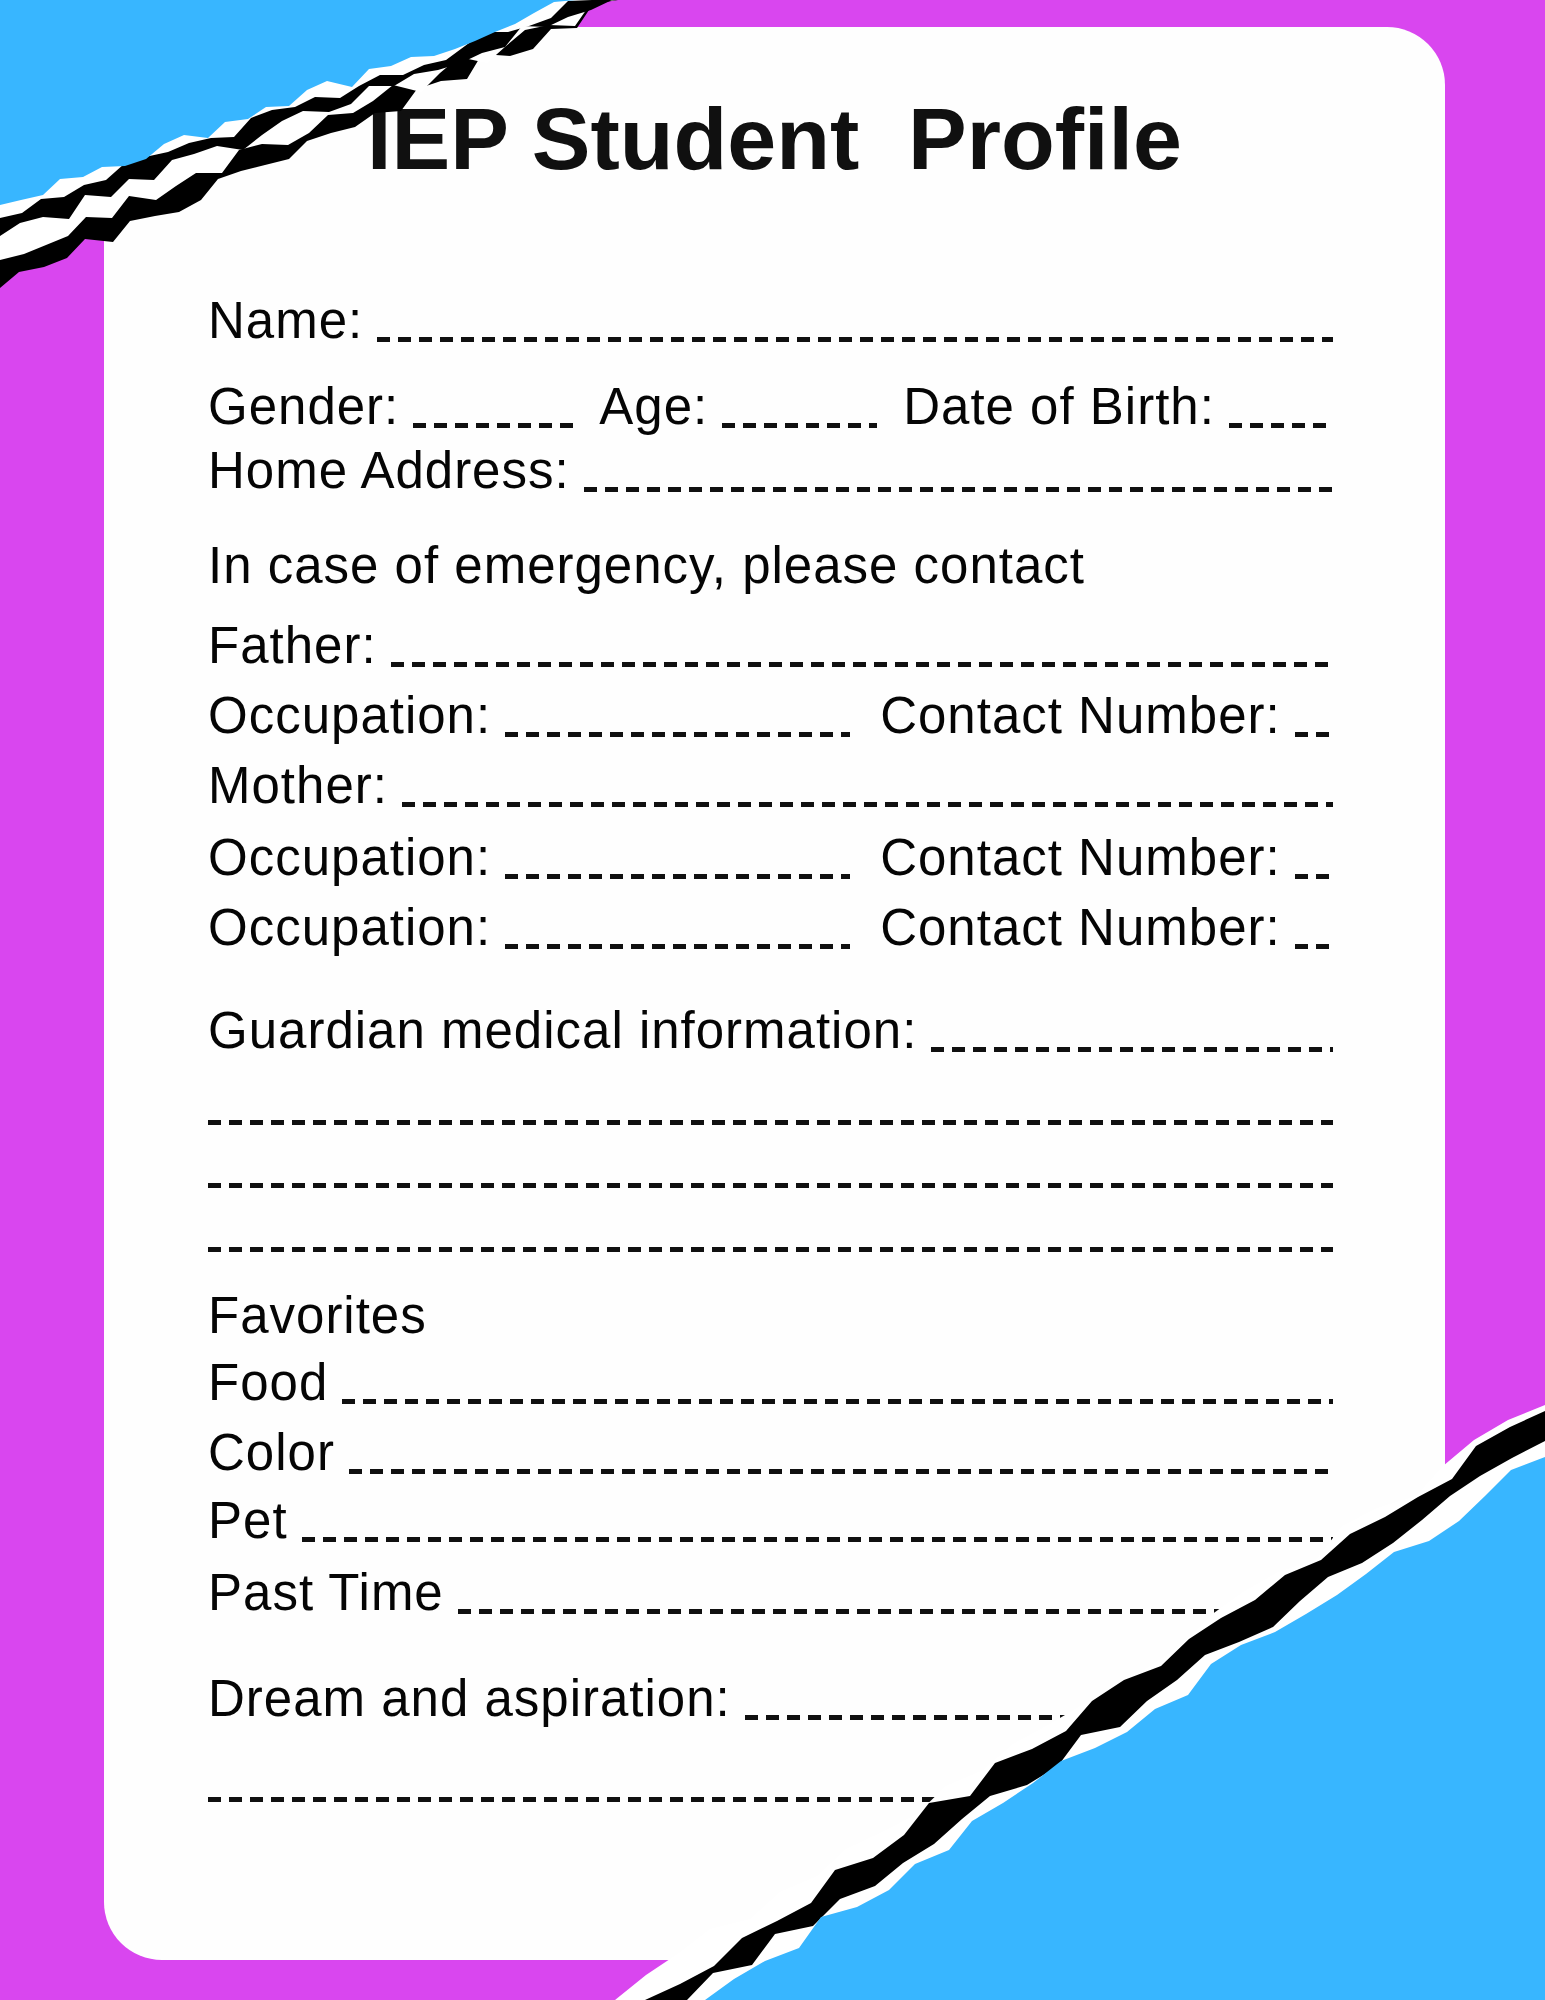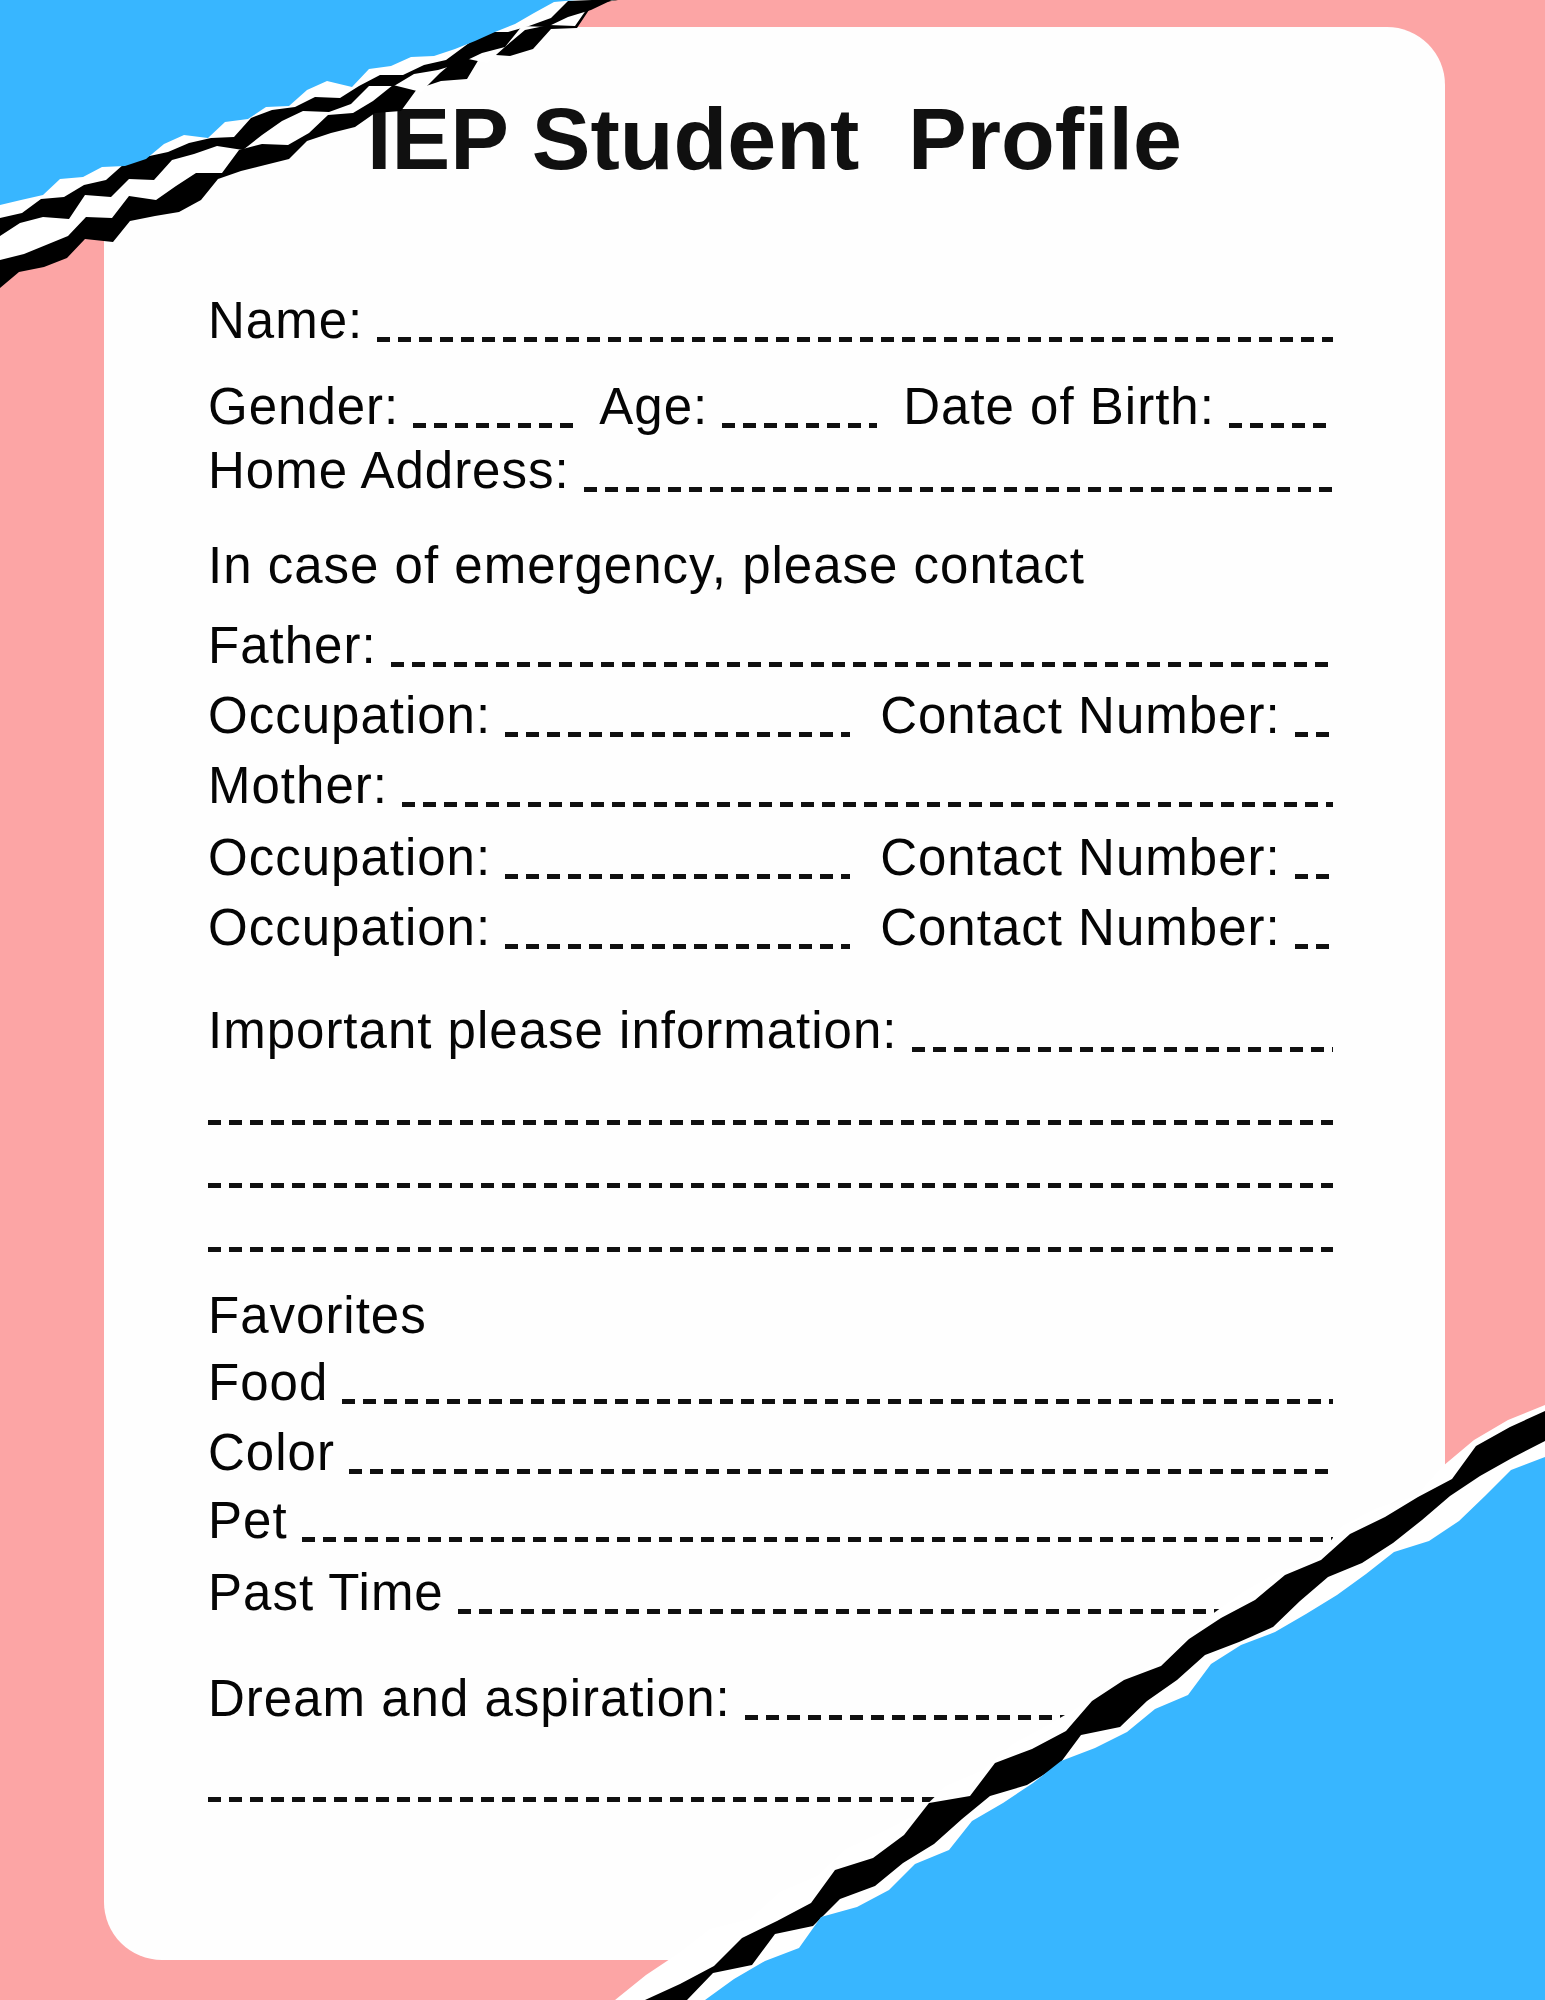--- a/index.html
+++ b/index.html
@@ -1,19 +1,19 @@
 <!DOCTYPE html>
 <html><head>
 <meta charset="utf-8">
 <style>
   html,body{margin:0;padding:0;}
   .page{
     position:relative;
     width:1545px;height:2000px;
-    background:#fca5a5;
+    background:#d946ef;
     overflow:hidden;
     font-family:"Liberation Sans", sans-serif;
     color:#0c0c0c;
   }
   .card{
     position:absolute;
     left:104px;top:27px;
     width:1341px;height:1933px;
     background:#fefefe;
     border-radius:58px;
@@ -134,21 +134,21 @@
       </div>
 
       <div class="row mt-occ3">
         <span class="lbl">Occupation:</span>
         <span class="fline w345"></span>
         <span class="lbl ml30">Contact Number:</span>
         <span class="fline flex"></span>
       </div>
 
       <div class="row mt-medical">
-        <span class="lbl">Important please information:</span>
+        <span class="lbl">Guardian medical information:</span>
         <span class="fline flex"></span>
       </div>
       <div class="row mt-line1">
         <span class="fline flex nolabel"></span>
       </div>
       <div class="row mt-line2">
         <span class="fline flex nolabel"></span>
       </div>
       <div class="row mt-line3">
         <span class="fline flex nolabel"></span>

